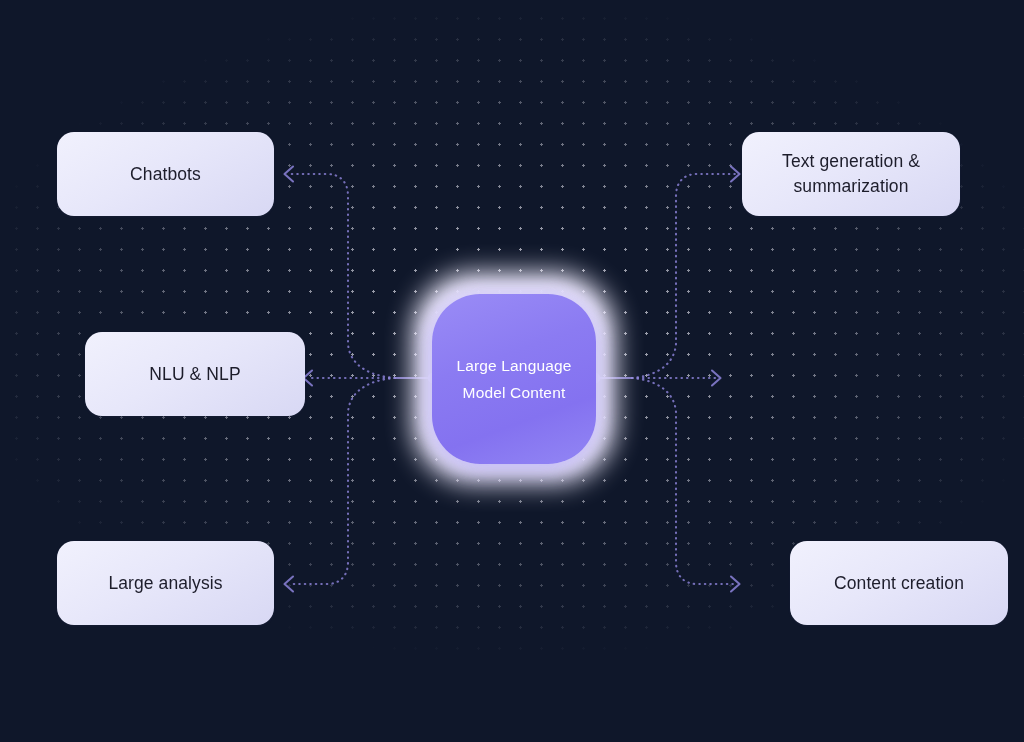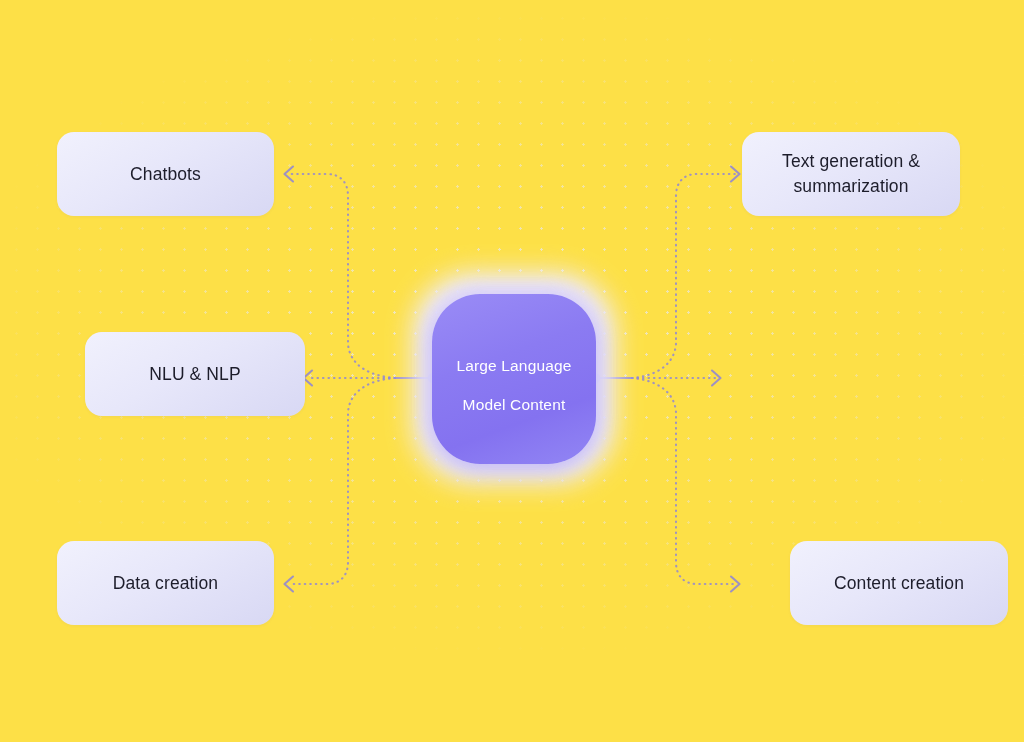--- a/index.html
+++ b/index.html
@@ -7,21 +7,21 @@
   html, body {
     width:1024px; height:742px;
     background:#ffffff;
     font-family:"Liberation Sans", sans-serif;
     overflow:hidden;
   }
 
   #canvas {
     position:relative;
     width:1024px; height:742px;
-    background:#fde047;
+    background:#0f172a;
     overflow:hidden;
   }
 
   
   #dot-grid {
     position:absolute;
     left:0; top:0;
     width:1024px; height:742px;
     background-image:radial-gradient(circle, #e8e8f2 1.2px, transparent 1.3px);
     background-size:21px 21px;
@@ -94,21 +94,20 @@
     justify-content:center;
     gap:9px;
     box-shadow:0 6px 22px rgba(124,106,240,.30);
   }
   #center-node span {
     color:#ffffff;
     font-size:15.5px;
     font-weight:400;
     letter-spacing:.15px;
     white-space:nowrap;
-    margin-top:12px;
   }
 </style>
 </head>
 <body>
 
 <div id="canvas">
 
   <div id="dot-grid"></div>
 
   <svg id="connectors" viewBox="0 0 1024 742" width="1024" height="742">
@@ -168,21 +167,21 @@
 
   <div class="node-box" style="left:57px; top:132px; width:217px; height:84px;">
     <span>Chatbots</span>
   </div>
 
   <div class="node-box" style="left:85px; top:332px; width:220px; height:84px;">
     <span>NLU &amp; NLP</span>
   </div>
 
   <div class="node-box" style="left:57px; top:541px; width:217px; height:84px;">
-    <span>Data creation</span>
+    <span>Large analysis</span>
   </div>
 
   <div class="node-box" style="left:742px; top:132px; width:218px; height:84px;">
     <div>
       <span>Text generation &amp;</span><br>
       <span>summarization</span>
     </div>
   </div>
 
 

